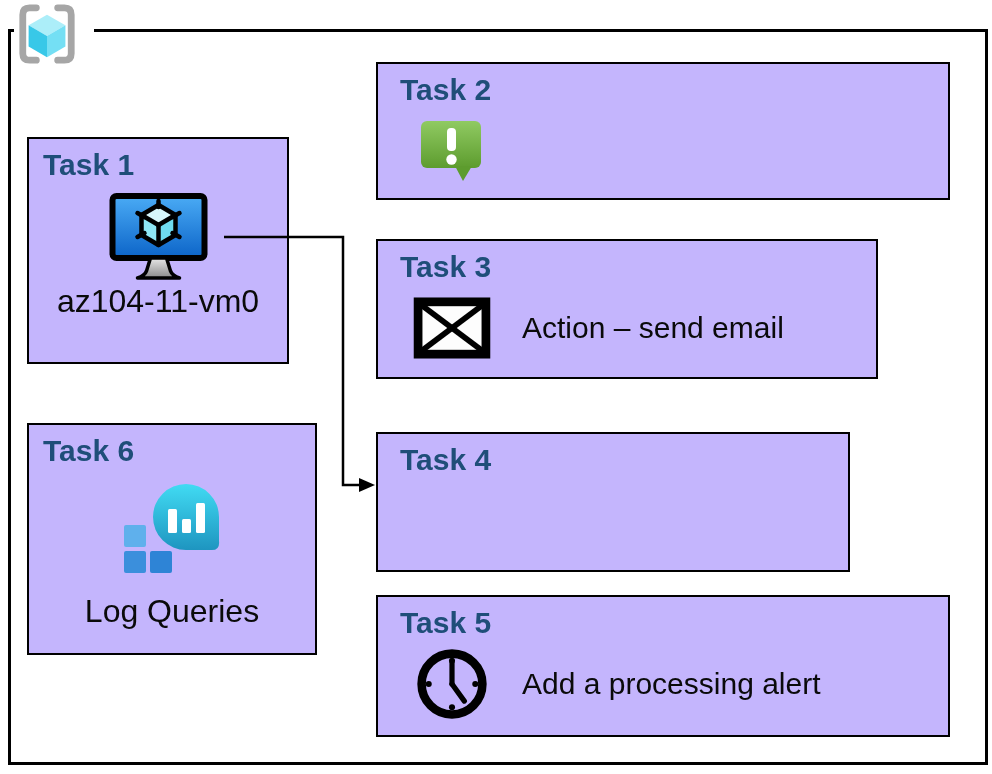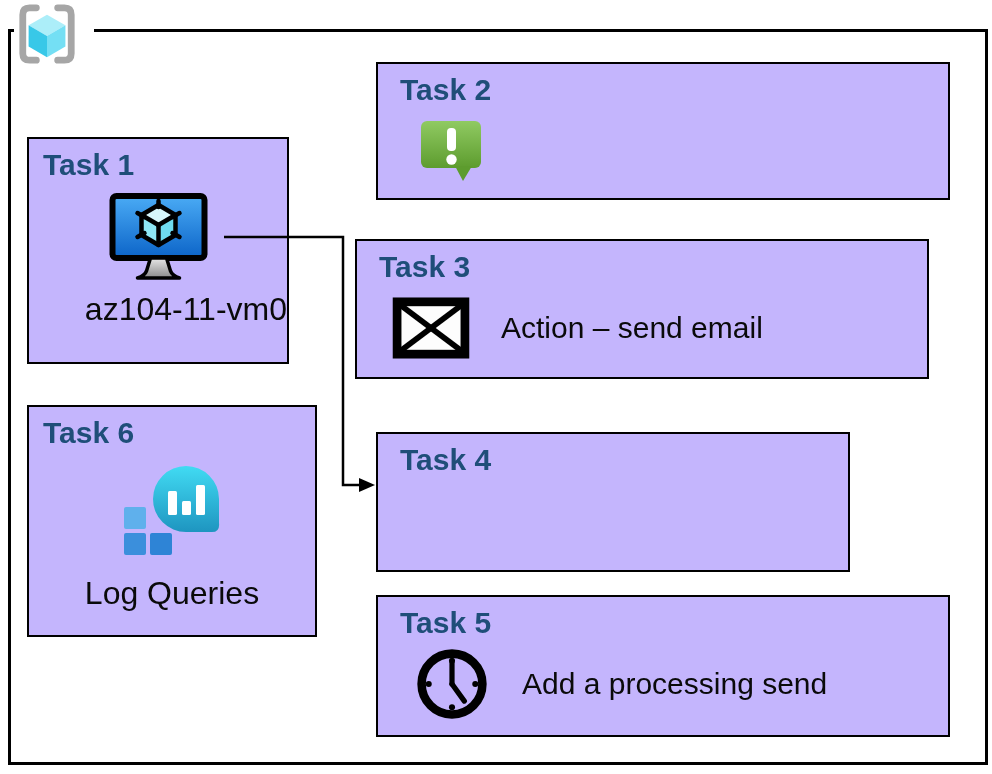--- a/index.html
+++ b/index.html
@@ -28,23 +28,23 @@
   .rg-title {
     margin-left:22px; font-size:34px; color:#0d0d0d;
     white-space:nowrap;
   }
   
   .tbox {
     position:absolute; background:#c4b5fd;
     border:2.5px solid #000; box-sizing:border-box; z-index:2;
   }
   .t1 { left:27px;  top:137px; width:262px; height:227px; }
-  .t6 { left:27px;  top:405px; width:290px; height:232px; }
+  .t6 { left:27px;  top:423px; width:290px; height:232px; }
   .t2 { left:376px; top:62px;  width:574px; height:138px; }
-  .t3 { left:355px; top:239px; width:574px; height:140px;text-align:center; }
+  .t3 { left:376px; top:239px; width:502px; height:140px;text-align:center; }
   .t4 { left:376px; top:432px; width:474px; height:140px; }
   .t5 { left:376px; top:595px; width:574px; height:142px; }
 
   .heading {
     font-size:30px; font-weight:bold; color:#1f4e79;
     line-height:1.1; white-space:nowrap;
   }
   .rheading { position:absolute; top:9px; left:22px; }
   .lheading { position:absolute; top:9px; left:14px; }
 
@@ -55,21 +55,21 @@
   .icon-cell { width:84px; display:flex; justify-content:center; flex:0 0 84px; }
   .rlabel { margin-left:28px; font-size:30px; color:#0a0a0a; white-space:nowrap; }
 
   .licon { position:absolute; left:0; right:0; display:flex; justify-content:center; }
   .t1 .licon { top:52px; }
   .t6 .licon { top:52px; }
   .lcaption {
     position:absolute; left:0; right:0; text-align:center;
     font-size:32px; color:#0a0a0a; white-space:nowrap;
   }
-  .t1 .lcaption { top:152px;text-align:right; }
+  .t1 .lcaption { top:144px; }
   .t6 .lcaption { top:168px; }
 
   
   .overlay {
     position:absolute; left:0; top:0; z-index:4; pointer-events:none;
   }
 </style>
 </head>
 <body>
 
@@ -189,20 +189,20 @@
       <svg width="76" height="76" viewBox="0 0 80 80">
         <circle cx="40" cy="40" r="32" fill="none" stroke="#000" stroke-width="9"></circle>
         <circle cx="40" cy="15.5" r="3.2" fill="#000"></circle>
         <circle cx="64.5" cy="40" r="3.2" fill="#000"></circle>
         <circle cx="40" cy="64.5" r="3.2" fill="#000"></circle>
         <circle cx="15.5" cy="40" r="3.2" fill="#000"></circle>
         <line x1="40" y1="40" x2="40" y2="18" stroke="#000" stroke-width="5.5" stroke-linecap="round"></line>
         <line x1="40" y1="40" x2="53" y2="58" stroke="#000" stroke-width="5.5" stroke-linecap="round"></line>
       </svg>
     </span>
-    <span class="rlabel">Add a processing send</span>
+    <span class="rlabel">Add a processing alert</span>
   </div>
 </div>
 
 <svg class="overlay" width="992" height="774">
   <path d="M224 237 L343 237 L343 485 L360 485" fill="none" stroke="#000" stroke-width="2.5"></path>
   <polygon points="359,478 375,485 359,492" fill="#000"></polygon>
 </svg>
 
 </body></html>

